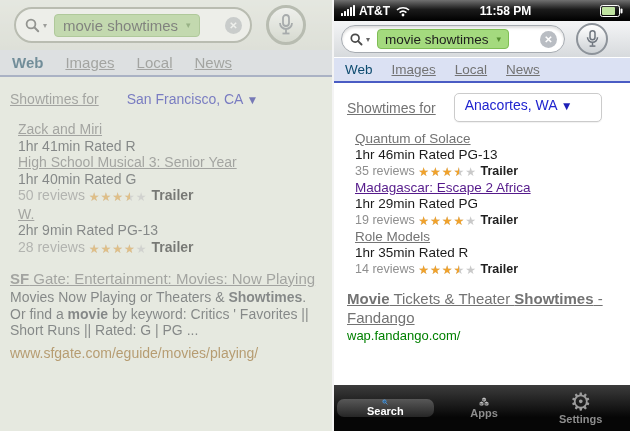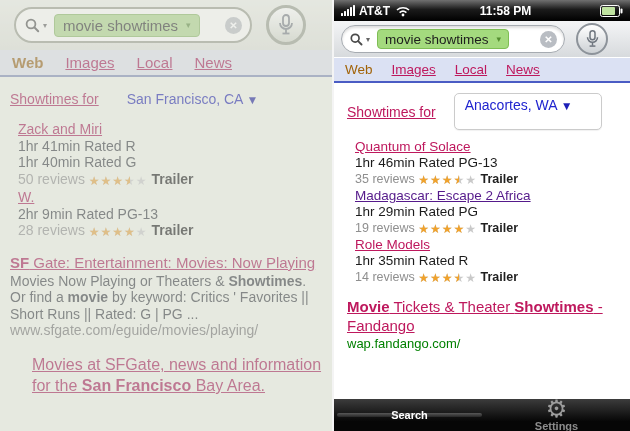--- a/index.html
+++ b/index.html
@@ -11,25 +11,25 @@
   .ghost { opacity:.58; filter:blur(.45px) saturate(.8) contrast(.92); height:100%; }
   .l-search { height:50px; display:flex; align-items:center; padding-left:14px; background:linear-gradient(#eef0e8,#dfe2d8); }
   .l-pill { width:238px; height:36px; background:#fdfdfa; border:2px solid #9aa08f; border-radius:19px; display:flex; align-items:center; padding:0 8px; }
   .l-query { background:#a8d97f; border:1px solid #83bb58; border-radius:4px; padding:2px 8px; font-size:15px; color:#333; display:flex; align-items:center; gap:8px; }
   .l-mic { width:40px; height:40px; border-radius:50%; border:3px solid #98a08e; background:linear-gradient(#fff,#d3d8c9); margin-left:14px; display:flex; align-items:center; justify-content:center; flex:0 0 auto; }
   .l-tabs { height:27px; background:#dde3ee; border-bottom:2px solid #7c8cc0; display:flex; align-items:center; gap:22px; padding:0 12px; font-size:15px; }
   .l-content { padding:14px 0 0 10px; font-size:14px; color:#3a3f46; }
   .l-loc-row { display:flex; align-items:center; gap:28px; margin-bottom:14px; }
   .l-line { line-height:16.5px; }
   .l-result-title { font-size:15px; margin-top:13px; }
-  .l-url { color:#737373; margin-top:0; }
+  .l-url { color:#a16207; margin-top:6px; }
   .l-big-link { font-size:16px; line-height:21px; margin:16px 0 0 22px; width:302px; }
 
   
-  .lk { color:#be185d; text-decoration:underline; cursor:pointer; }
+  .lk { color:#737373; text-decoration:underline; cursor:pointer; }
   .lk-plain { color:#2024cf; cursor:pointer; }
   .visited { color:#551a8b;text-decoration:underline; }
   .b { font-weight:700; }
   .gray { color:#8f8f8f; }
   .trailer { color:#1f1f1f; font-weight:700; }
   .stars { position:relative; display:inline-block; color:#c9c9c9; font-family:"DejaVu Sans", sans-serif; font-size:12px; letter-spacing:1px; vertical-align:-1px; }
   .stars .stars-fill { position:absolute; left:0; top:0; overflow:hidden; white-space:nowrap; color:#f0a22c; width:0; }
 
   
   .right-pane { width:298px; height:431px; display:flex; flex-direction:column; background:#fff; border-left:2px solid #f4f4f4; }
@@ -39,32 +39,32 @@
   .sig i { width:2px; background:#fff; border-radius:.5px; display:block; }
   .r-search { height:37px; background:linear-gradient(#f4f5f6,#d7dadd); display:flex; align-items:center; border-bottom:1px solid #fff; flex:0 0 auto; }
   .r-pill { width:224px; height:28px; margin-left:7px; background:#fff; border:1px solid #a6abb1; border-radius:15px; box-shadow:inset 0 2px 3px rgba(0,0,0,.14); display:flex; align-items:center; padding:0 7px; }
   .mag-wrap { display:flex; align-items:center; gap:2px; margin-right:7px; }
   .tri-sm { font-size:8px; color:#666; }
   .r-query { background:#a4da7e; border:1px solid #7fbe55; border-radius:4px; padding:1.5px 7px; font-size:13.5px; color:#1d1d1d; display:flex; align-items:center; gap:8px; white-space:nowrap; }
   .tri-green { font-size:9px; color:#558f30; }
   .clear-x { margin-left:auto; width:17px; height:17px; border-radius:50%; background:#b9bdc3; color:#fff; font-size:10px; font-weight:700; display:flex; align-items:center; justify-content:center; cursor:pointer; }
   .mic-btn { width:32px; height:32px; border-radius:50%; border:2px solid #8d939a; background:linear-gradient(#ffffff,#cdd1d5); margin-left:11px; display:flex; align-items:center; justify-content:center; cursor:pointer; }
   .r-tabs { height:25px; background:#dbe1f3; border-bottom:2px solid #4a5cc4; display:flex; align-items:center; gap:19px; padding:0 11px; font-size:13.5px; flex:0 0 auto; }
-  .tab-sel { color:#a16207;text-align:center; }
+  .tab-sel { color:#0c4a6e;text-align:center; }
   .r-content { flex:1; overflow:hidden; padding:7px 0 0 13px; font-size:13.5px; color:#1c1c1c; }
   .loc-row { display:flex; align-items:center; gap:18px; margin:3px 0 9px; }
-  .loc-box { border:1px solid #cbcbcb; border-radius:5px; background:#fff; box-shadow:0 1px 1px rgba(0,0,0,.06); padding:3px 10px 16px; min-width:148px; color:#2024cf; font-size:14px; cursor:pointer; }
+  .loc-box { border:1px solid #cbcbcb; border-radius:5px; background:#fff; box-shadow:0 1px 1px rgba(0,0,0,.06); padding:3px 10px 8px; min-width:148px; color:#2024cf; font-size:14px; cursor:pointer; }
   .tri-loc { color:#1c1fb8; font-size:12px; }
   .mv { line-height:16px;margin-left:8px; }
   .mv .rv { font-size:12.5px; }
   .fand { margin-top:11px; }
   .f-title { font-size:15px; line-height:19px; width:278px; }
   .f-desc { width:284px; line-height:16px; margin-top:3px; font-size:13px; }
   .f-url { color:#008000; font-size:13px; margin-top:1px; }
-  .r-toolbar { height:32px; background:linear-gradient(#3c3c3c,#060606 70%); display:flex; flex:0 0 auto; padding:12px 1px; }
+  .r-toolbar { height:46px; background:linear-gradient(#3c3c3c,#060606 70%); display:flex; flex:0 0 auto; padding:12px 1px; }
   .t-item { flex:1; display:flex; flex-direction:column; align-items:center; justify-content:center; gap:0; color:#8d8d8d; font-size:11px; font-weight:700; cursor:pointer; }
   .t-item.selected { background:linear-gradient(#585858,#262626); border-radius:7px; margin:2px; color:#fff; }
   .gear { font-family:"DejaVu Sans", sans-serif; font-size:24px; line-height:22px; color:#9c9c9c; }
 </style>
 </head>
 <body>
 
 <div class="app">
 
   <div class="left-pane">
@@ -109,20 +109,21 @@
             <span class="lk-plain">San Francisco, CA</span>
             <span class="tri-loc">▼</span>
           </span>
         </div>
 
         <div class="mv">
           <div class="l-line"><span class="lk">Zack and Miri</span></div>
           <div class="l-line">1hr 41min Rated R</div>
         </div>
         <div class="mv">
+          <div class="l-line"><span class="lk">High School Musical 3: Senior Year</span></div>
           <div class="l-line">1hr 40min Rated G</div>
           <div class="l-line">
             <span class="gray">50 reviews</span>
             <span class="stars"><span class="stars-bg">★★★★★</span><span class="stars-fill" style="width: 70%;">★★★★★</span></span>
             <span class="trailer">Trailer</span>
           </div>
         </div>
         <div class="mv">
           <div class="l-line"><span class="lk">W.</span></div>
           <div class="l-line">2hr 9min Rated PG-13</div>
@@ -134,23 +135,20 @@
         </div>
 
         <div class="l-result-title">
           <span class="lk"><span class="b">SF</span><span> Gate: Entertainment: Movies: Now Playing</span></span>
         </div>
         <div class="l-line" style="width:308px; margin-top:2px;">
           <span>Movies Now Playing or Theaters &amp; </span><span class="b">Showtimes</span><span>. Or find a </span><span class="b">movie</span><span> by keyword: Critics ' Favorites || Short Runs || Rated: G | PG ...</span>
         </div>
         <div class="l-url">www.sfgate.com/eguide/movies/playing/</div>
 
-        <div class="l-big-link">
-          <span class="lk"><span>Movies at SFGate, news and information for the </span><span class="b">San Francisco</span><span> Bay Area.</span></span>
-        </div>
 
       </div>
     </div>
   </div>
 
   <div class="right-pane">
 
     <div class="r-status">
       <span class="sig">
           <i style="height:3px"></i>
@@ -254,18 +252,38 @@
     <div class="r-toolbar">
       <div class="t-item selected">
         <svg width="22" height="22" viewBox="0 0 22 22">
             <circle cx="9" cy="9" r="6" fill="#1d4f7c" stroke="#5da8ee" stroke-width="2.6"></circle>
             <circle cx="7.4" cy="7" r="2.2" fill="#8ec6f5" opacity=".8"></circle>
             <line x1="13.5" y1="13.5" x2="19" y2="19" stroke="#4d97dd" stroke-width="3" stroke-linecap="round"></line>
           </svg>
         <span>Search</span>
       </div>
       <div class="t-item">
+        <svg width="22" height="22" viewBox="0 0 22 22">
+          <g>
+              <polygon points="11,1 15.5,3.5 11,6 6.5,3.5" fill="#c4c4c4"></polygon>
+              <polygon points="6.5,3.5 11,6 11,11 6.5,8.5" fill="#8b8b8b"></polygon>
+              <polygon points="15.5,3.5 11,6 11,11 15.5,8.5" fill="#a6a6a6"></polygon>
+            </g>
+          <g>
+              <polygon points="5.5,10 10,12.5 5.5,15 1,12.5" fill="#c4c4c4"></polygon>
+              <polygon points="1,12.5 5.5,15 5.5,20 1,17.5" fill="#8b8b8b"></polygon>
+              <polygon points="10,12.5 5.5,15 5.5,20 10,17.5" fill="#a6a6a6"></polygon>
+            </g>
+          <g>
+              <polygon points="16.5,10 21,12.5 16.5,15 12,12.5" fill="#c4c4c4"></polygon>
+              <polygon points="12,12.5 16.5,15 16.5,20 12,17.5" fill="#8b8b8b"></polygon>
+              <polygon points="21,12.5 16.5,15 16.5,20 21,17.5" fill="#a6a6a6"></polygon>
+            </g>
+        </svg>
+        <span>Apps</span>
+      </div>
+      <div class="t-item">
         <span class="gear">⚙</span>
         <span>Settings</span>
       </div>
     </div>
   </div>
 </div>
 
 </body></html>

